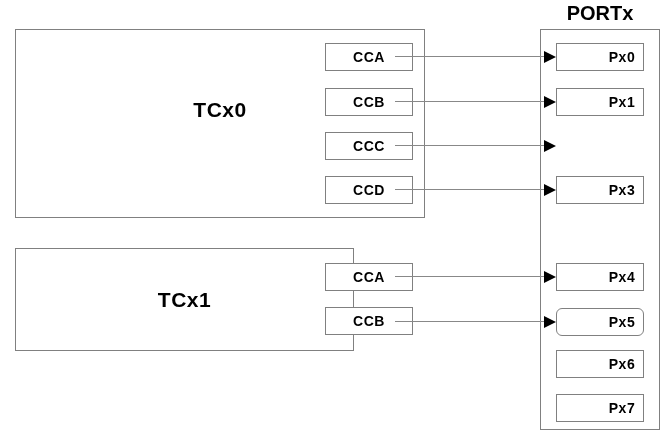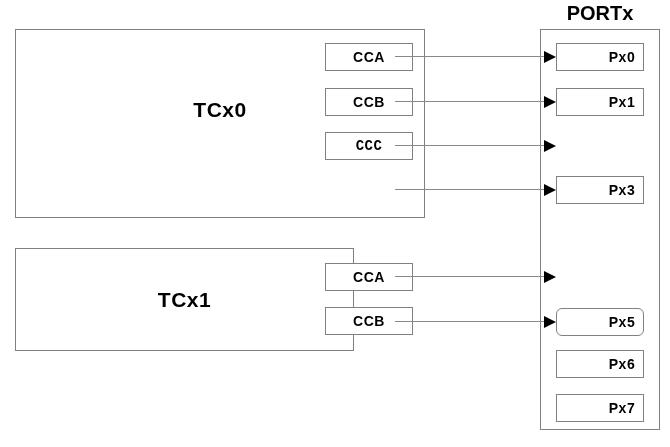--- a/index.html
+++ b/index.html
@@ -57,21 +57,21 @@
     display: flex;
     align-items: center;
     justify-content: center;
     font-size: 14px;
     font-weight: bold;
     letter-spacing: 0.5px;
   }
   .cc { left: 307px; margin-left: 18px; }
   .px { left: 556px; padding-left: 44px; }
   .cc-0 { top: 43px; }  .cc-1 { top: 88px; }
-  .cc-2 { top: 132px; font-family: Liberation Mono, monospace; } .cc-3 { top: 176px; }
+  .cc-2 { top: 132px; } .cc-3 { top: 176px; }
   .cc-4 { top: 263px; } .cc-5 { top: 307px; }
   .px-0 { top: 43px; }  .px-1 { top: 88px; }
   .px-2 { top: 132px; } .px-3 { top: 176px; }
   .px-4 { top: 263px; } .px-5 { top: 308px; border-radius: 6px; }
   .px-6 { top: 350px; } .px-7 { top: 394px; }
   .arrow { position: absolute; left: 395px; width: 161px; height: 12px; }
   .arrow .line {
     position: absolute;
     left: 0; top: 5px;
     width: 150px; height: 1px;
@@ -102,26 +102,28 @@
 
   <div class="box tc1-block">
     <span class="block-label">TCx1</span>
   </div>
 
   <div class="box port-block"></div>
 
   <div class="small-box cc cc-0">CCA</div>
   <div class="small-box cc cc-1">CCB</div>
   <div class="small-box cc cc-2">CCC</div>
+  <div class="small-box cc cc-3">CCD</div>
   <div class="small-box cc cc-4">CCA</div>
   <div class="small-box cc cc-5">CCB</div>
 
   <div class="small-box px px-0">Px0</div>
   <div class="small-box px px-1">Px1</div>
   <div class="small-box px px-3">Px3</div>
+  <div class="small-box px px-4">Px4</div>
   <div class="small-box px px-5">Px5</div>
   <div class="small-box px px-6">Px6</div>
   <div class="small-box px px-7">Px7</div>
 
   <div class="arrow a-0">
     <div class="line"></div>
     <div class="head"></div>
   </div>
   <div class="arrow a-1">
     <div class="line"></div>

